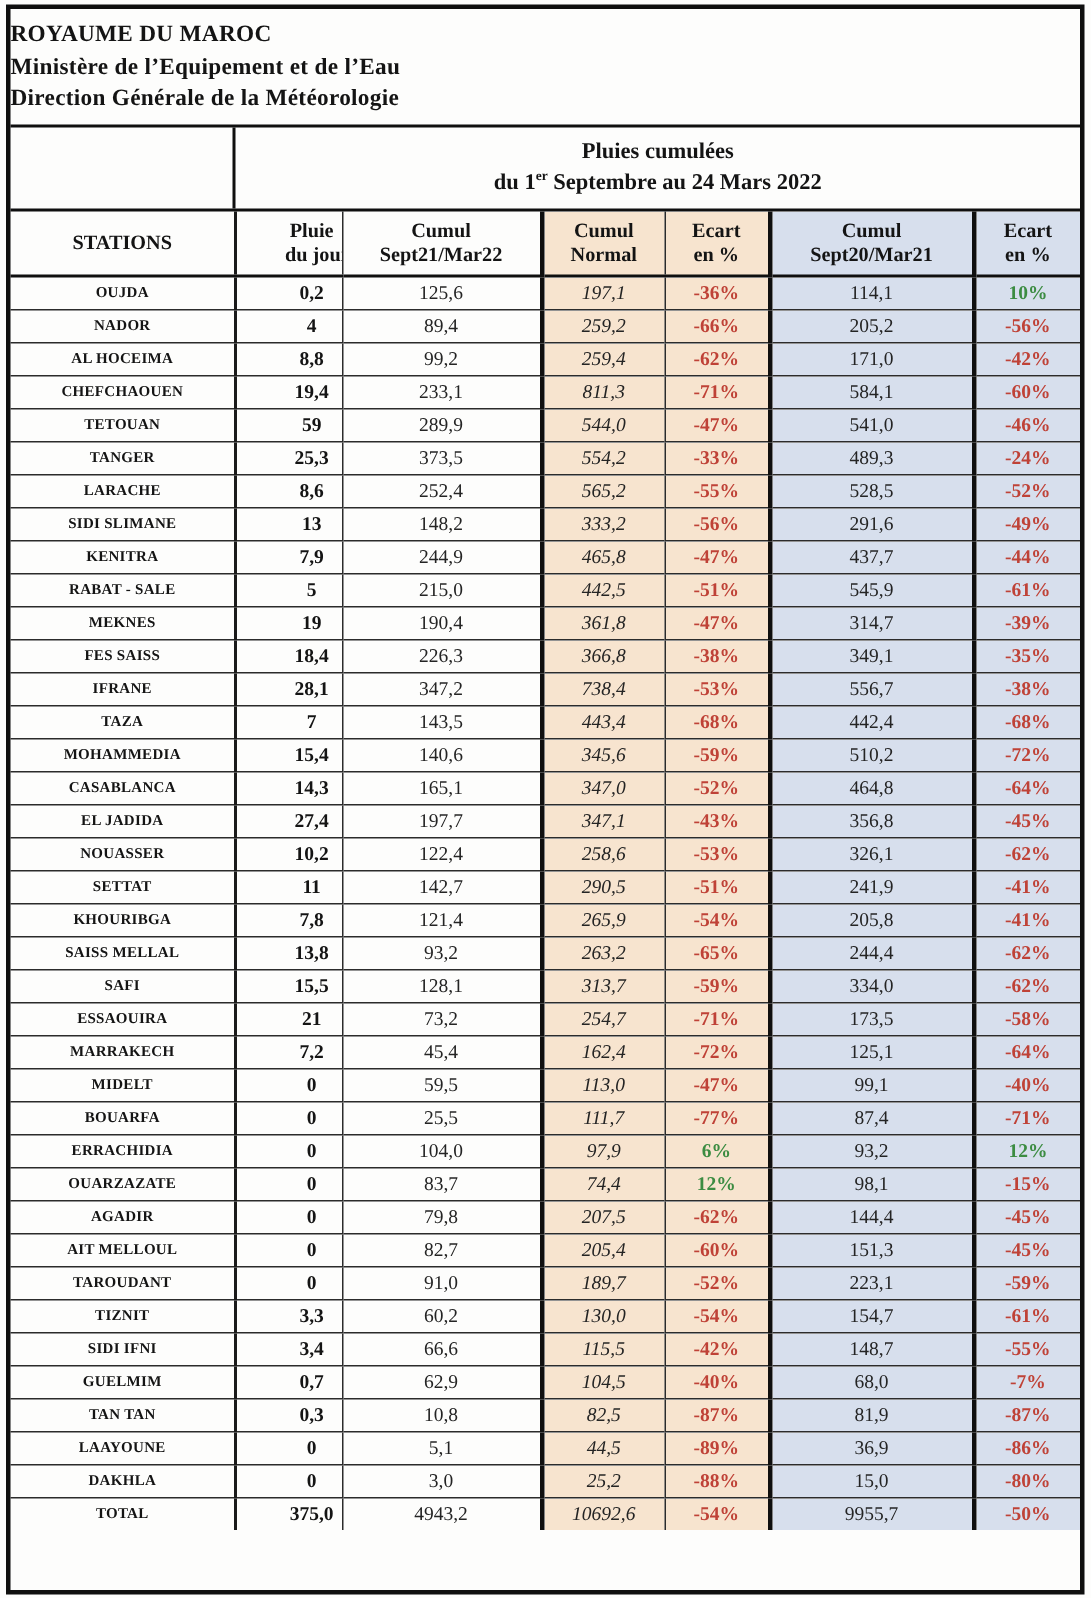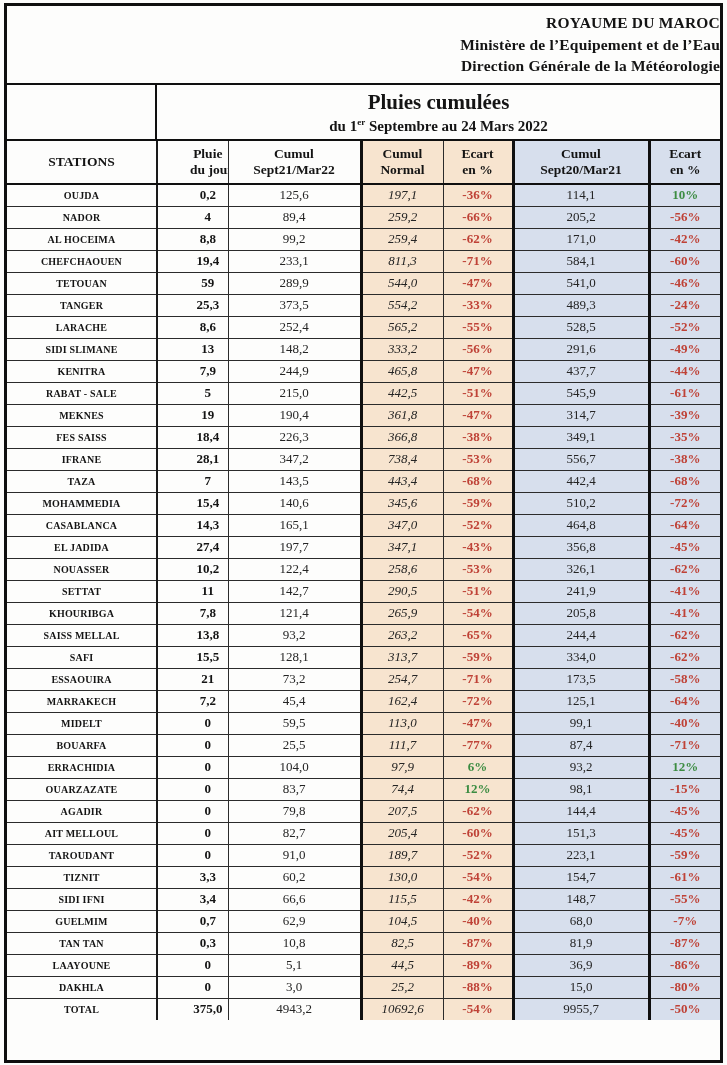--- a/index.html
+++ b/index.html
@@ -25,21 +25,21 @@
     left: 4px; top: 3px;
     width: 719px; height: 1060px;
     border: 3px solid var(--line-thick);
     background: #fdfdfc;
   }
   
   .title-block {
     height: 79px;
     border-bottom: 2px solid var(--line-thick);
     display: flex; flex-direction: column;
-    align-items: flex-end; justify-content: center;
+    align-items: flex-start; justify-content: center;
     gap: 2px;
   }
   .title-line {
     font-weight: bold;
     font-size: 15.5px;
     line-height: 1.25;
     letter-spacing: 0.2px;
   }
   
   .period-row {
@@ -50,21 +50,21 @@
   .period-left {
     width: 150px;
     border-right: 2px solid var(--line-thick);
   }
   .period-main {
     flex: 1;
     display: flex; flex-direction: column;
     align-items: center; justify-content: center;
     gap: 2px;
   }
-  .period-title { font-weight: bold; font-size: 21px; }
+  .period-title { font-weight: bold; font-size: 15px; }
   .period-sub   { font-weight: bold; font-size: 15px; }
   .period-sub sup { font-size: 9px; }
   
   table {
     width: 713px;
     border-collapse: collapse;
     table-layout: fixed;
   }
   col.w0 { width: 150px; }
   col.w1 { width: 71px; }

